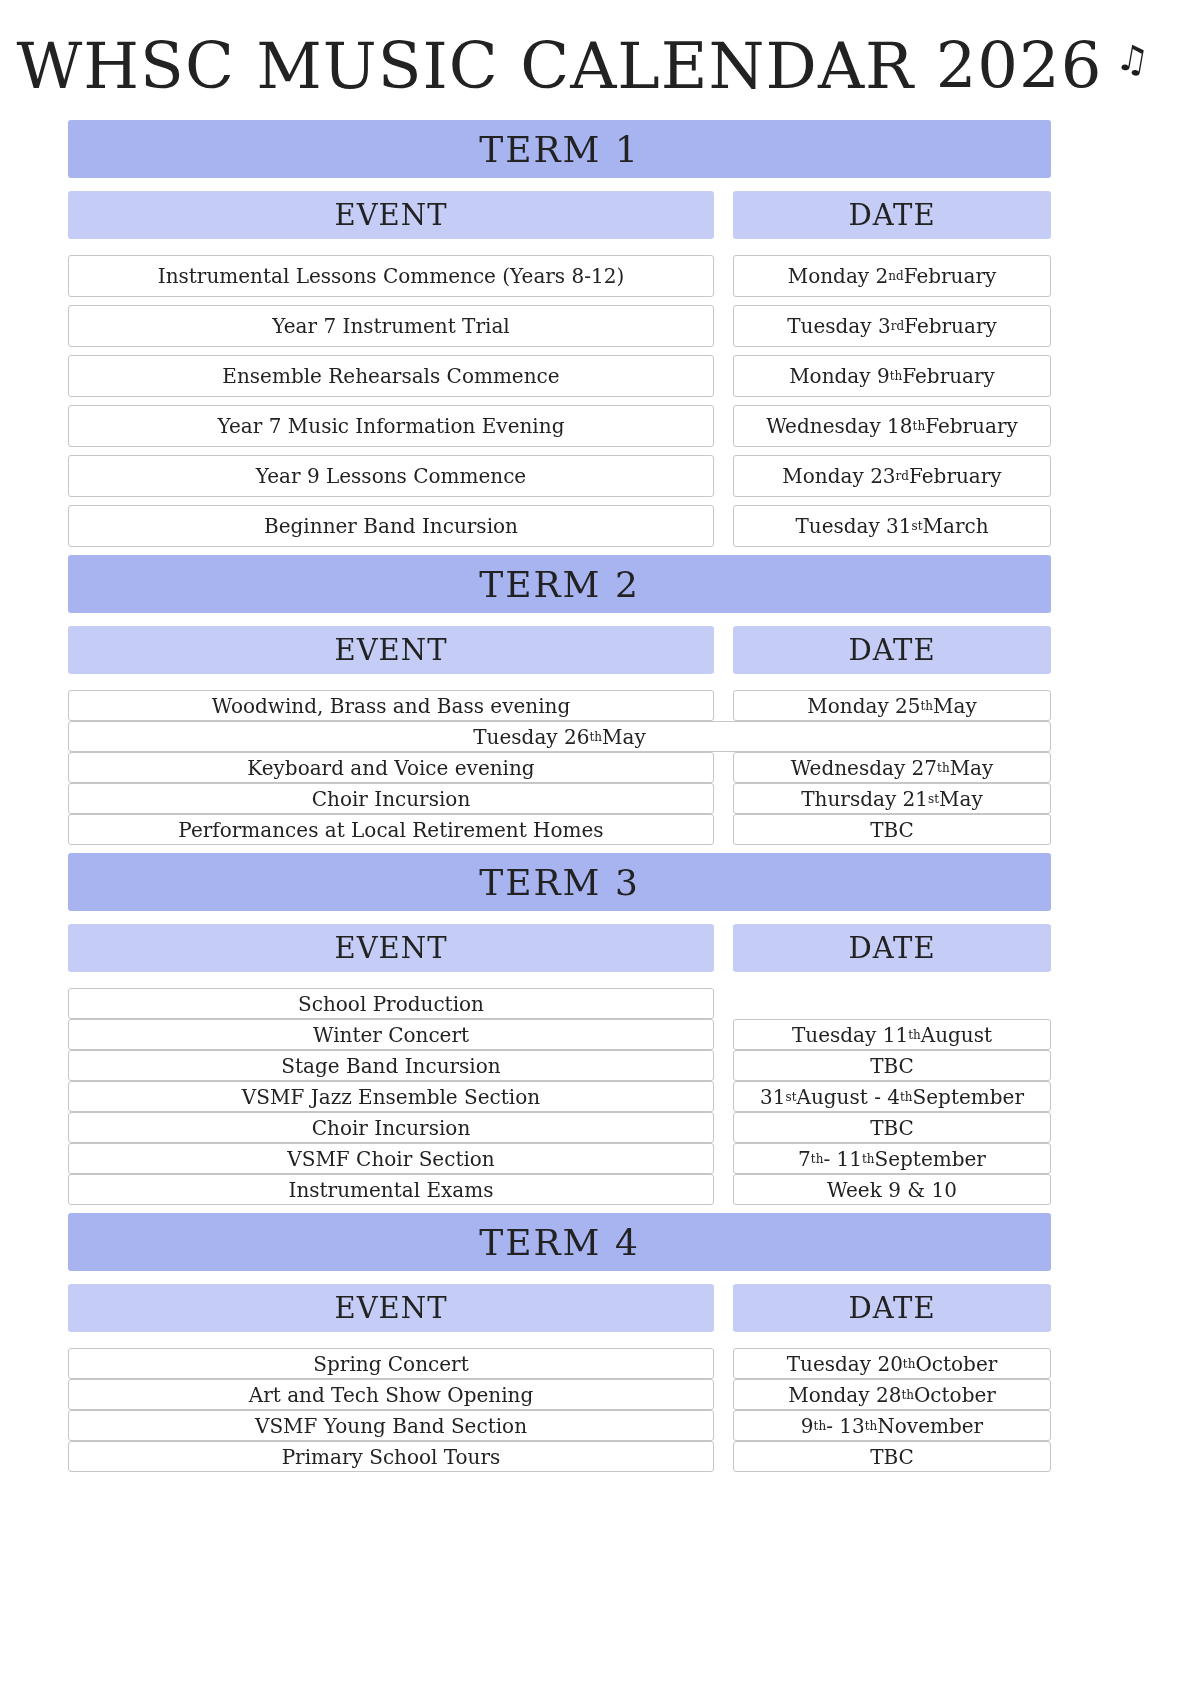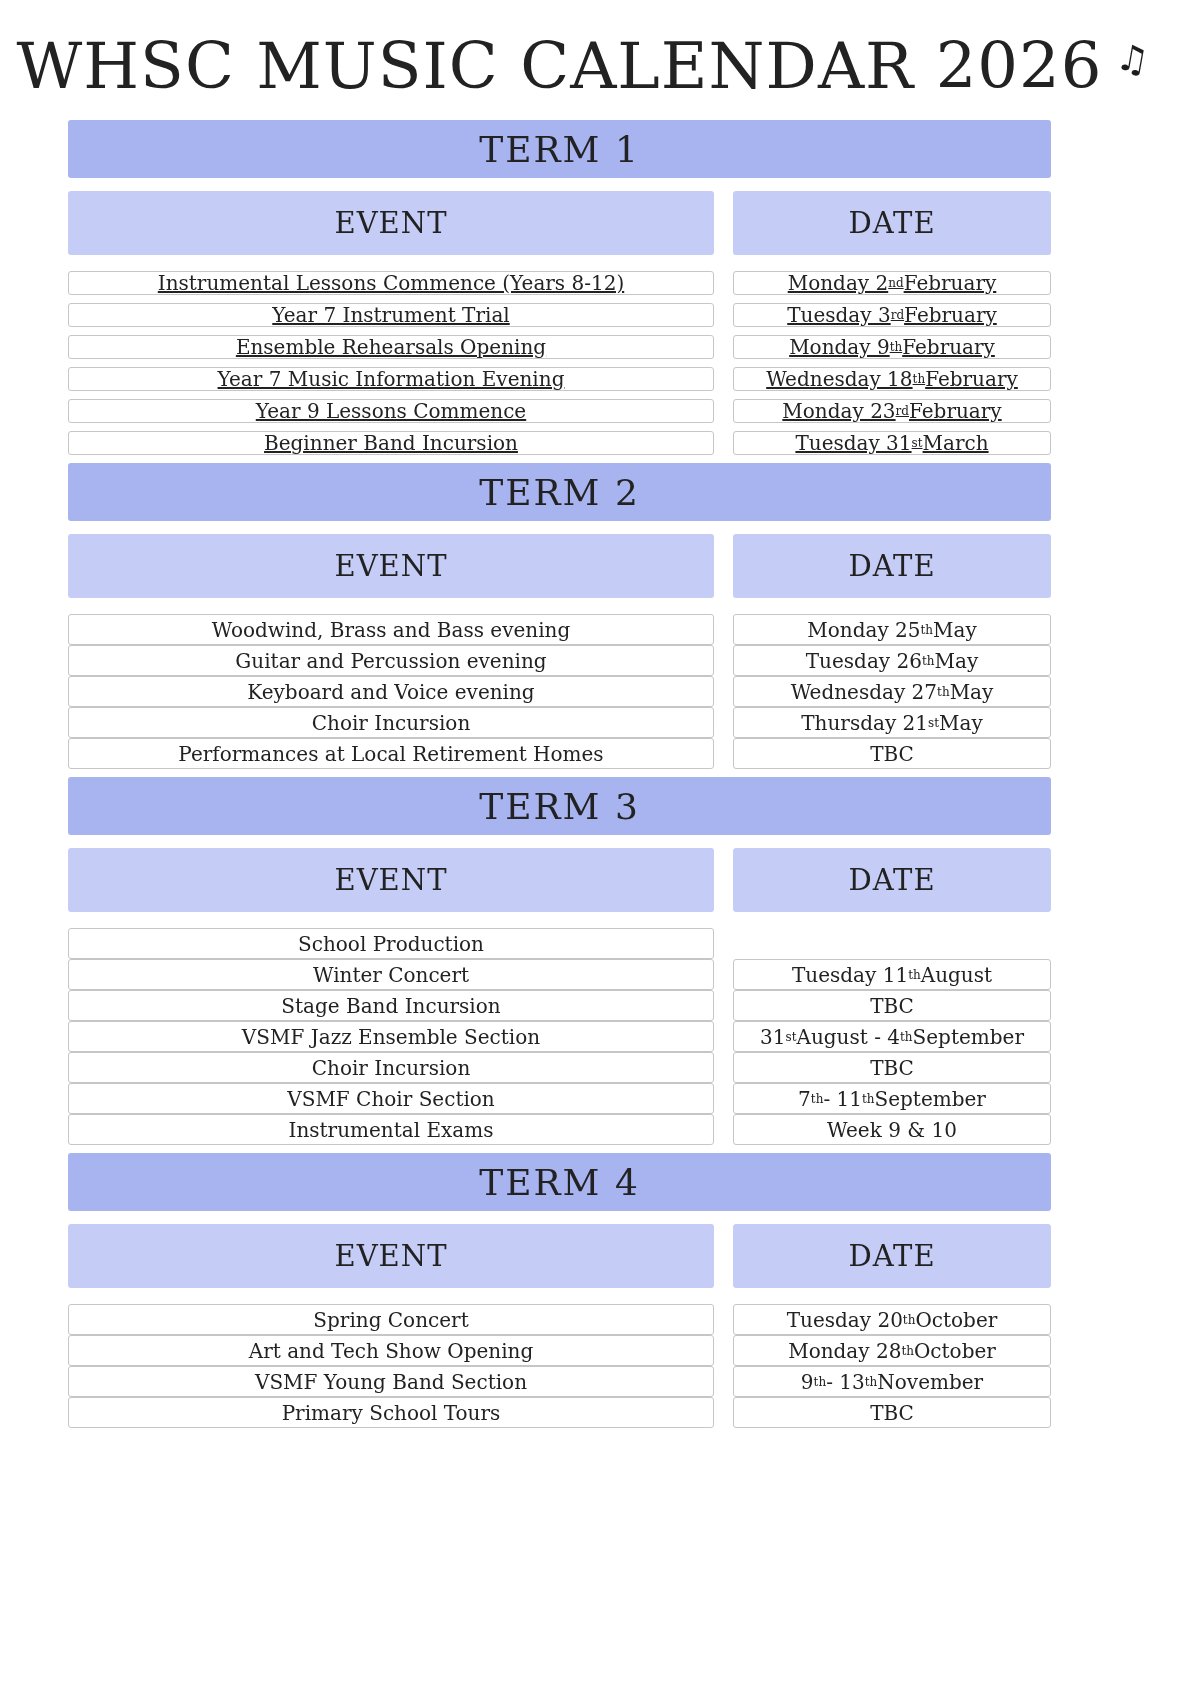--- a/index.html
+++ b/index.html
@@ -13,29 +13,29 @@
   body{margin:0;background:var(--bg);font-family:"DejaVu Serif","Liberation Serif",serif;color:var(--text);}
   .page{width:1191px;height:1684px;overflow:hidden;background:var(--bg);}
   .content{width:983px;margin-left:68px;padding-top:24px;}
   .title-row{display:flex;align-items:center;justify-content:center;gap:12px;margin-bottom:12px;height:84px;}
   .page-title{font-size:64px;letter-spacing:1px;white-space:nowrap;font-weight:400;margin:0;}
   .note-icon{font-size:36px;color:#1d1d1d;display:inline-block;}
   .note-left{transform:rotate(-14deg) translateY(-8px);}
   .note-right{transform:rotate(10deg) translateY(-8px);}
   .term-band{background:var(--term-band);height:58px;border-radius:3px;display:flex;align-items:center;justify-content:center;font-size:36px;letter-spacing:2px;margin-bottom:13px;}
   .cols-header{display:flex;gap:19px;margin-bottom:16px;}
-  .col-head{background:var(--col-head);height:64px;border-radius:3px;display:flex;align-items:center;justify-content:center;font-size:29px;letter-spacing:1px;}
+  .col-head{background:var(--col-head);height:48px;border-radius:3px;display:flex;align-items:center;justify-content:center;font-size:29px;letter-spacing:1px;}
   .col-event{width:646px;}
   .col-date{flex:1;}
   .data-row{display:flex;gap:19px;}
   .cell{background:#fff;border:1px solid var(--border);border-radius:3px;display:flex;align-items:center;justify-content:center;font-size:20px;height:31px;text-align:center;}
   .cell-event{width:646px;}
   .cell-date{flex:1;}
   .term-section{margin-bottom:8px;}
-  .term-section.t1 .cell{height:24px;text-decoration:underline;}
+  .term-section.t1 .cell{height:42px;}
   .term-section.t1 .data-row{margin-bottom:8px;}
   sup{font-size:12px;line-height:0;vertical-align:super;}
 </style>
 </head>
 <body>
 
 <div class="page">
   <div class="content">
 
     <div class="title-row">
@@ -62,21 +62,21 @@
     <div class="cell cell-event">Instrumental Lessons Commence (Years 8-12)</div>
     <div class="cell cell-date">Monday 2<sup>nd</sup> February</div>
   </div>
 
   <div class="data-row">
     <div class="cell cell-event">Year 7 Instrument Trial</div>
     <div class="cell cell-date">Tuesday 3<sup>rd</sup> February</div>
   </div>
 
   <div class="data-row">
-    <div class="cell cell-event">Ensemble Rehearsals Opening</div>
+    <div class="cell cell-event">Ensemble Rehearsals Commence</div>
     <div class="cell cell-date">Monday 9<sup>th</sup> February</div>
   </div>
 
   <div class="data-row">
     <div class="cell cell-event">Year 7 Music Information Evening</div>
     <div class="cell cell-date">Wednesday 18<sup>th</sup> February</div>
   </div>
 
   <div class="data-row">
     <div class="cell cell-event">Year 9 Lessons Commence</div>
@@ -102,21 +102,20 @@
         <span>DATE</span>
       </div>
     </div>
     <div>
   <div class="data-row">
     <div class="cell cell-event">Woodwind, Brass and Bass evening</div>
     <div class="cell cell-date">Monday 25<sup>th</sup> May</div>
   </div>
 
   <div class="data-row">
-    <div class="cell cell-event">Guitar and Percussion evening</div>
     <div class="cell cell-date">Tuesday 26<sup>th</sup> May</div>
   </div>
 
   <div class="data-row">
     <div class="cell cell-event">Keyboard and Voice evening</div>
     <div class="cell cell-date">Wednesday 27<sup>th</sup> May</div>
   </div>
 
   <div class="data-row">
     <div class="cell cell-event">Choir Incursion</div>

